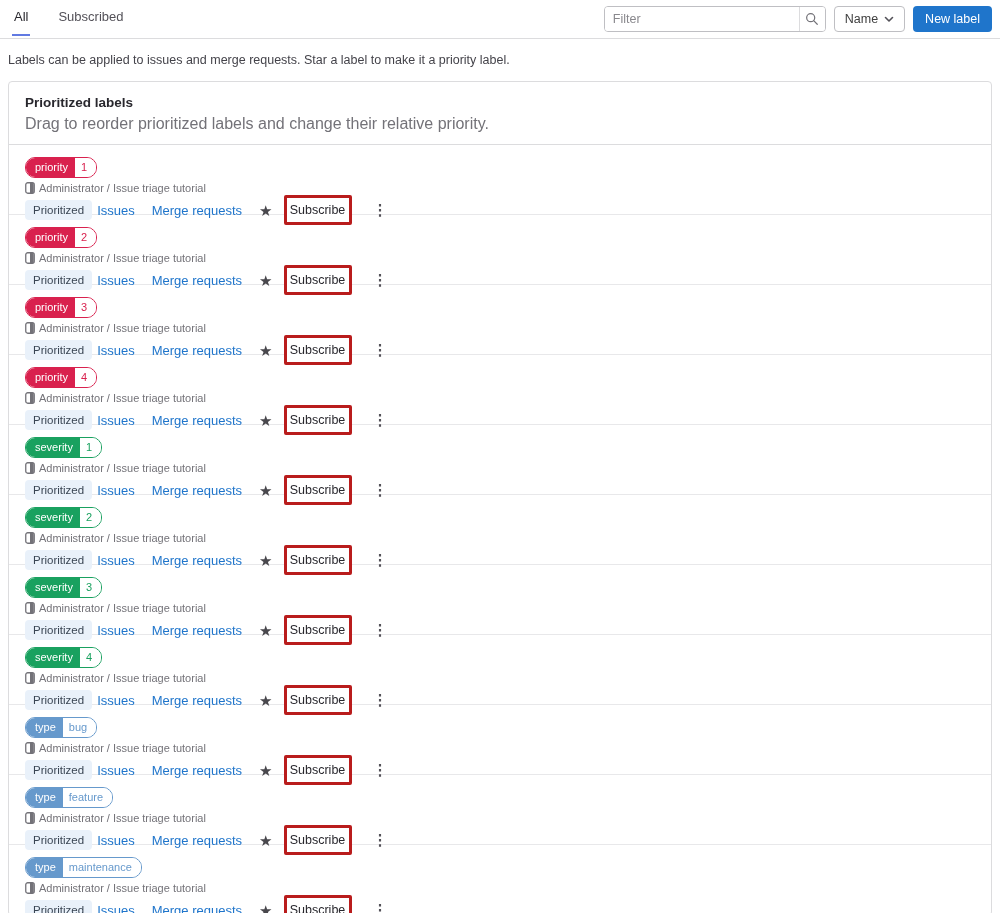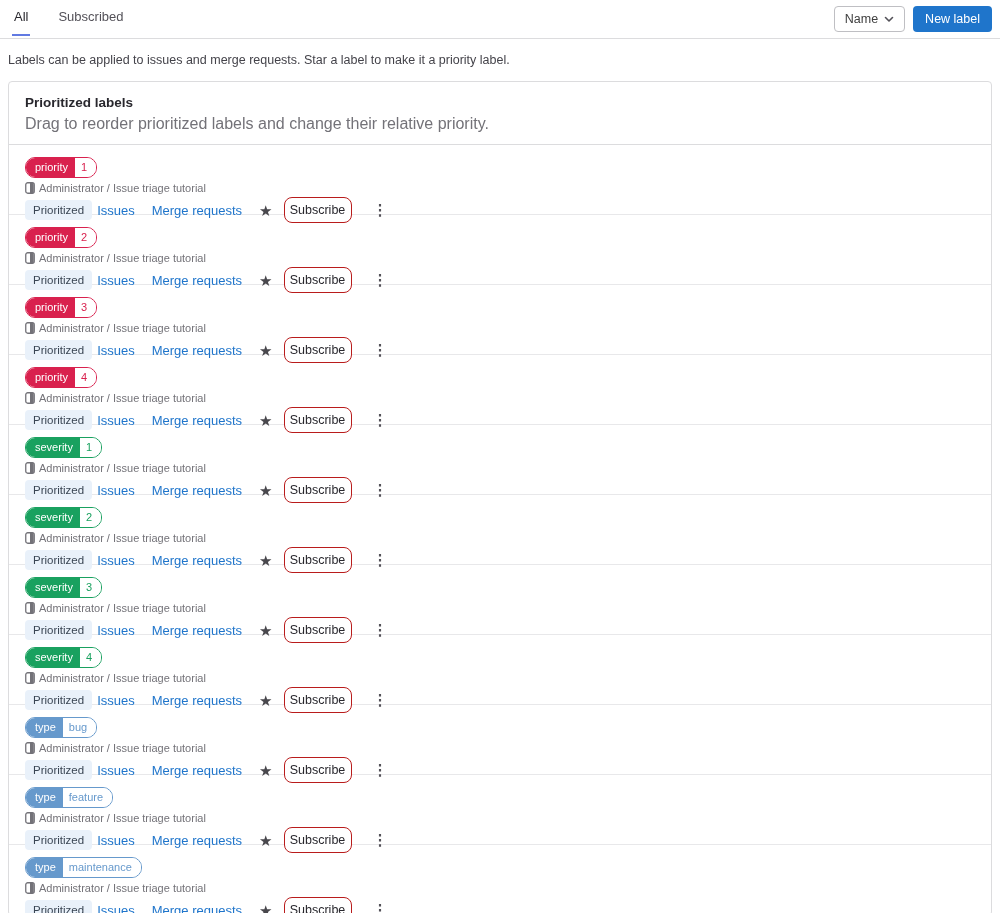--- a/index.html
+++ b/index.html
@@ -76,39 +76,48 @@
   .prio-badge {
     background: #e9f1fa; color: #3a4654; font-size: 11.5px; border-radius: 4px;
     padding: 4px 8px; margin-right: 5px;
   }
   .row-link { color: #1f75cb; font-size: 13px; text-decoration: none; cursor: pointer; margin-right: 17px; }
   .star-btn {
     background: none; border: 0; cursor: pointer; font-size: 15px; color: #49484d;
     margin-right: 11px; line-height: 1; padding: 0;
   }
   .subscribe-btn {
-    background: #fff; border: 1px solid #b91c1c; border-radius: 8px; color: #28272d;
+    background: #fff; border: 3px solid #b91c1c; border-radius: 2px; color: #28272d;
     font-size: 12.5px; font-family: "Liberation Sans", sans-serif;
     padding: 5px 0; width: 68px; cursor: pointer; margin-right: 17px;
   }
   .ellipsis-btn {
     background: none; border: 0; cursor: pointer; color: #535158;
     font-size: 15px; font-weight: 700; line-height: 0.9; padding: 2px 4px;
     letter-spacing: 0;
   }
 </style>
 </head>
 <body>
 
 <div class="tabbar">
   <div class="tabs">
     <div class="tab active">All</div>
     <div class="tab">Subscribed</div>
   </div>
   <div class="controls">
+    <div class="input-group">
+      <input type="text" placeholder="Filter" style="">
+      <button class="search-btn">
+        <svg width="14" height="14" viewBox="0 0 16 16">
+          <circle cx="6.5" cy="6.5" r="4.6" fill="none" stroke="#737278" stroke-width="1.4"></circle>
+          <line x1="10.2" y1="10.2" x2="14" y2="14" stroke="#737278" stroke-width="1.4" stroke-linecap="round"></line>
+        </svg>
+      </button>
+    </div>
     <button class="btn btn-default">
       <span>Name</span>
       <svg width="10" height="7" viewBox="0 0 10 7">
         <polyline points="1.5,1.5 5,5 8.5,1.5" fill="none" stroke="#535158" stroke-width="1.6" stroke-linecap="round" stroke-linejoin="round"></polyline>
       </svg>
     </button>
     <button class="btn btn-primary" id="new-label-btn" style="background: rgb(31, 117, 203);">New label</button>
   </div>
 </div>
 

